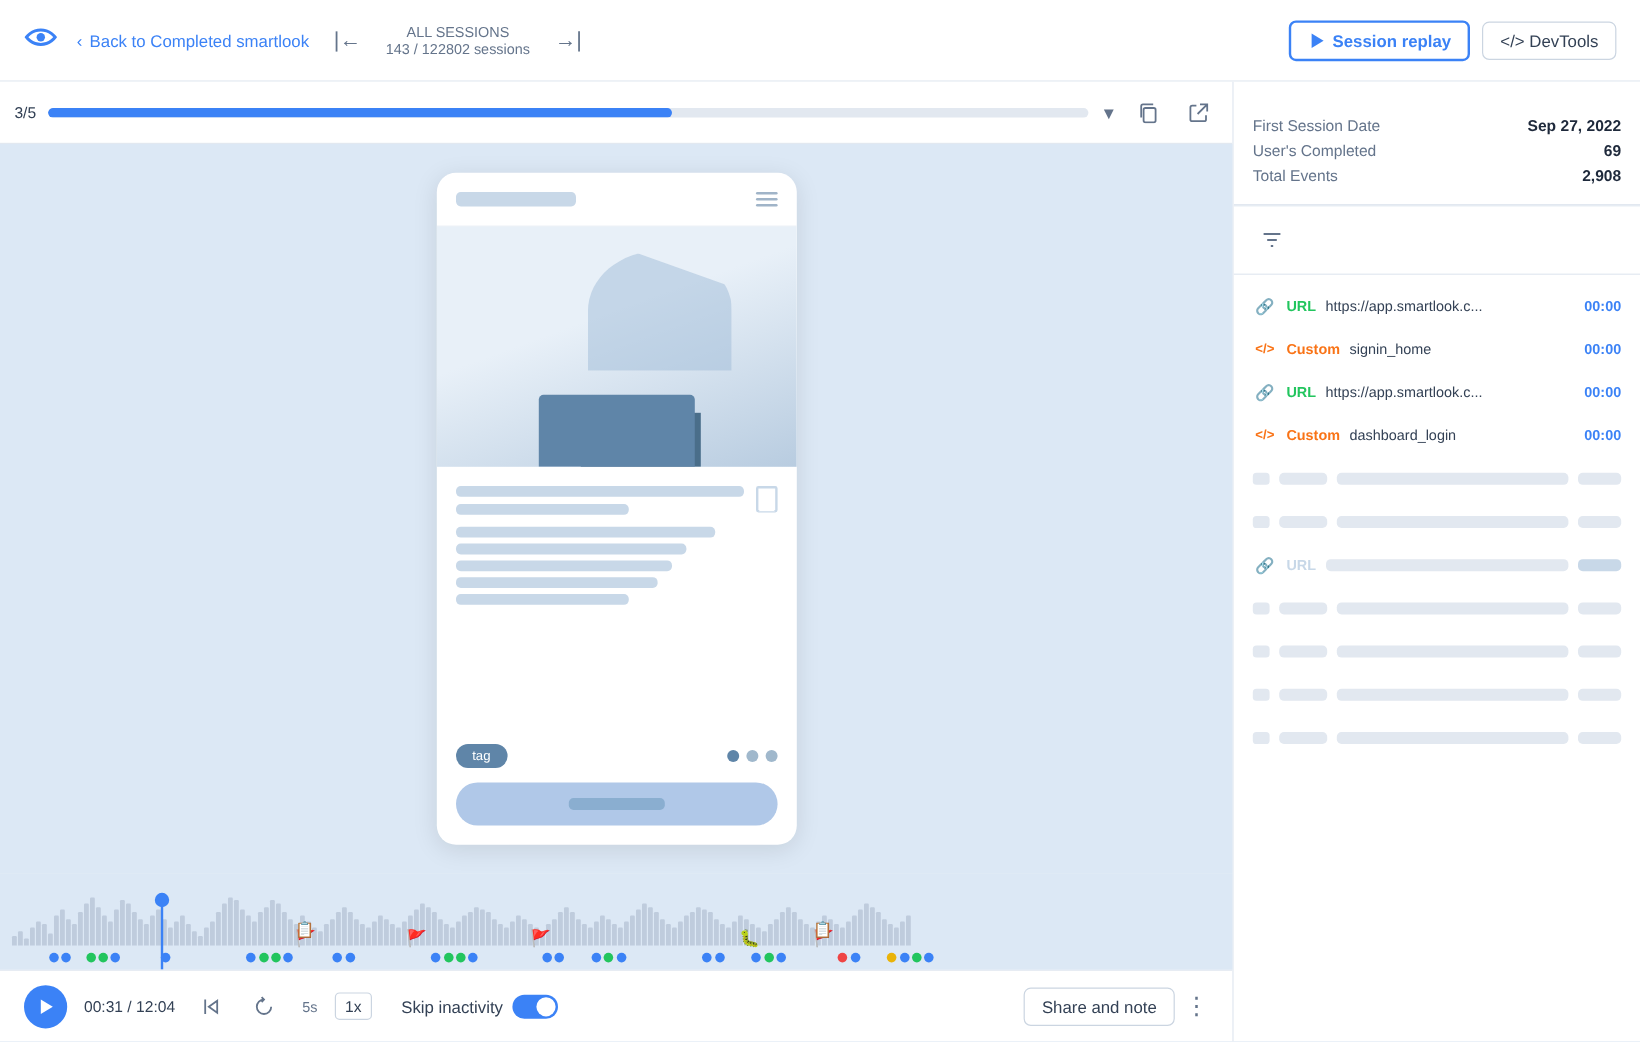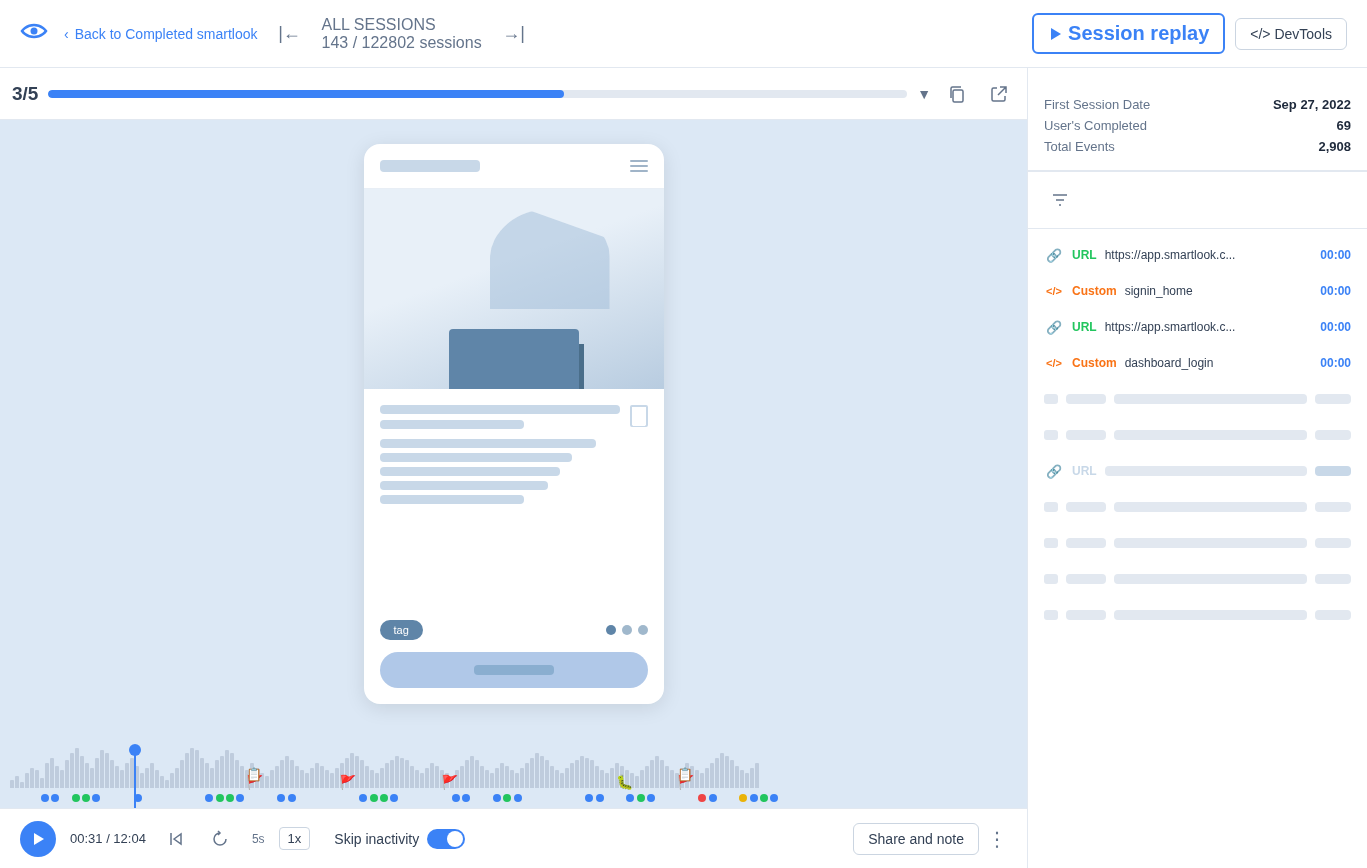--- a/index.html
+++ b/index.html
@@ -38,22 +38,22 @@
       align-items: center;
       gap: 6px;
       color: #3b82f6;
       font-size: 14px;
       cursor: pointer;
       background: none;
       border: none;
       font-weight: 500;
     }
     .session-info {
-      text-align: left;
-      font-size: 16px;
+      text-align: center;
+      font-size: 12px;
       color: #64748b;
     }
     .nav-btn {
       background: none;
       border: none;
       cursor: pointer;
       color: #64748b;
       font-size: 18px;
       display: flex;
       align-items: center;
@@ -69,21 +69,21 @@
     }
     .session-replay-btn {
       display: flex;
       align-items: center;
       gap: 6px;
       background: #fff;
       border: 2px solid #3b82f6;
       color: #3b82f6;
       border-radius: 6px;
       padding: 7px 14px;
-      font-size: 20px;
+      font-size: 14px;
       font-weight: 600;
       cursor: pointer;
     }
     .devtools-btn {
       display: flex;
       align-items: center;
       gap: 6px;
       background: #fff;
       border: 1px solid #cbd5e1;
       color: #334155;
@@ -115,23 +115,23 @@
       display: flex;
       align-items: center;
       padding: 10px 12px;
       background: #fff;
       border-bottom: 1px solid #e2e8f0;
       gap: 10px;
       height: 52px;
       flex-shrink: 0;
     }
     .progress-fraction {
-      font-size: 19px;
+      font-size: 13px;
       color: #334155;
-      font-weight: 700;
+      font-weight: 400;
       white-space: nowrap;
     }
     .progress-track {
       flex: 1;
       height: 8px;
       background: #e2e8f0;
       border-radius: 4px;
       overflow: hidden;
     }
     .progress-fill {

